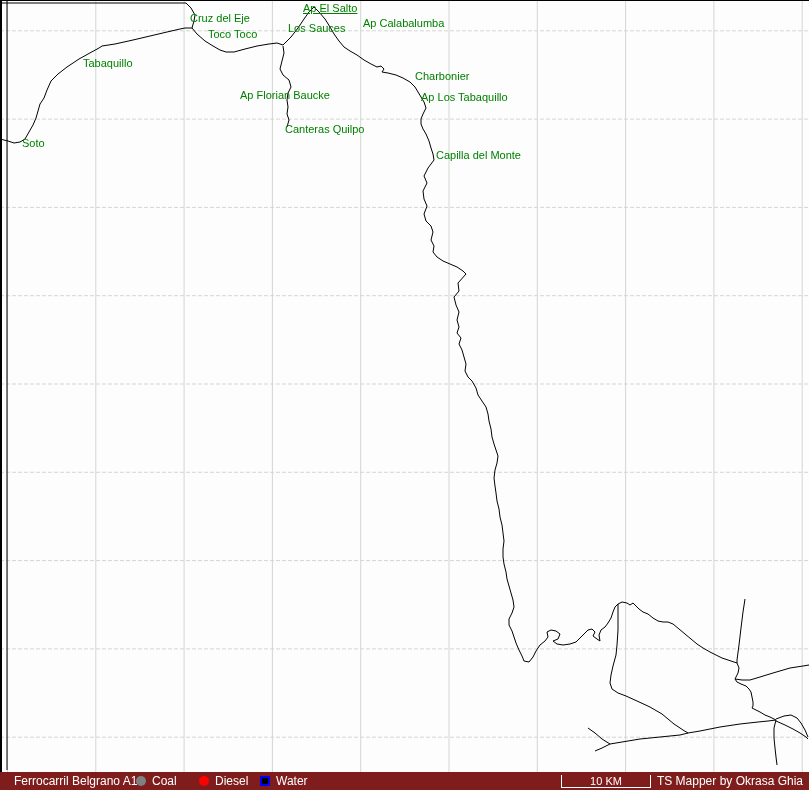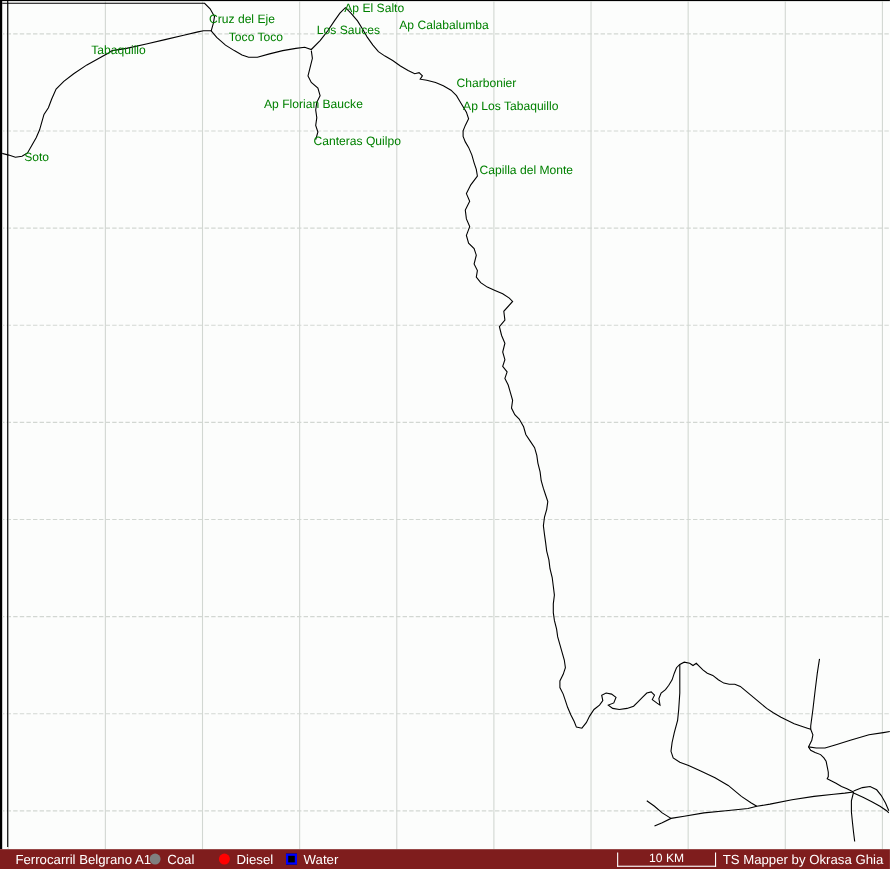--- a/index.html
+++ b/index.html
@@ -71,25 +71,25 @@
           <polyline points="595,751 602,748 610,744 622,742 640,739 660,737 680,735 688,733 700,731 720,727 740,724 758,722 768,721 776,720" fill="none" stroke="#000000" stroke-width="1"></polyline>
           <polyline points="588,728 595,733 602,739 610,744" fill="none" stroke="#000000" stroke-width="1"></polyline>
           <polyline points="776,720 774,728 774,738 775,748 776,757 777,765" fill="none" stroke="#000000" stroke-width="1"></polyline>
           <polyline points="776,719 784,716 791,715 797,718 801,723 805,730 808,737" fill="none" stroke="#000000" stroke-width="1"></polyline>
           <polyline points="776,721 785,725 793,729 800,733 806,737 808,739" fill="none" stroke="#000000" stroke-width="1"></polyline>
         </g>
       </svg>
     <div id="labels">
         <div class="station-label" style="left: 188px; top: 12px; color: rgb(0, 128, 0);">Cruz del Eje</div>
         <div class="station-label" style="left: 206px; top: 28px; color: rgb(0, 128, 0);">Toco Toco</div>
-        <div class="station-label" style="left: 311px; top: 2px; color: rgb(0, 128, 0);">Ap El Salto</div>
+        <div class="station-label" style="left: 301px; top: 2px; color: rgb(0, 128, 0); text-decoration: underline;">Ap El Salto</div>
         <div class="station-label" style="left: 286px; top: 22px; color: rgb(0, 128, 0);">Los Sauces</div>
         <div class="station-label" style="left: 361px; top: 17px; color: rgb(0, 128, 0);">Ap Calabalumba</div>
         <div class="station-label" style="left: 238px; top: 41px; color: rgb(0, 128, 0); margin-top: 48px;">Ap Florian Baucke</div>
-        <div class="station-label" style="left: 81px; top: 40px; color: rgb(0, 128, 0);">Tabaquillo</div>
+        <div class="station-label" style="left: 81px; top: 57px; color: rgb(0, 128, 0);">Tabaquillo</div>
         <div class="station-label" style="left: 413px; top: 70px; color: rgb(0, 128, 0); text-align: right;">Charbonier</div>
         <div class="station-label" style="left: 419px; top: 91px; color: rgb(0, 128, 0);">Ap Los Tabaquillo</div>
         <div class="station-label" style="left: 283px; top: 123px; color: rgb(0, 128, 0);">Canteras Quilpo</div>
         <div class="station-label" style="left: 20px; top: 137px; color: rgb(0, 128, 0);">Soto</div>
         <div class="station-label" style="left: 434px; top: 149px; color: rgb(0, 128, 0);">Capilla del Monte</div>
       </div>
   </div>
 
   <div id="statusbar">
     <span class="sb-abs" style="left:14px">Ferrocarril Belgrano A1</span>

